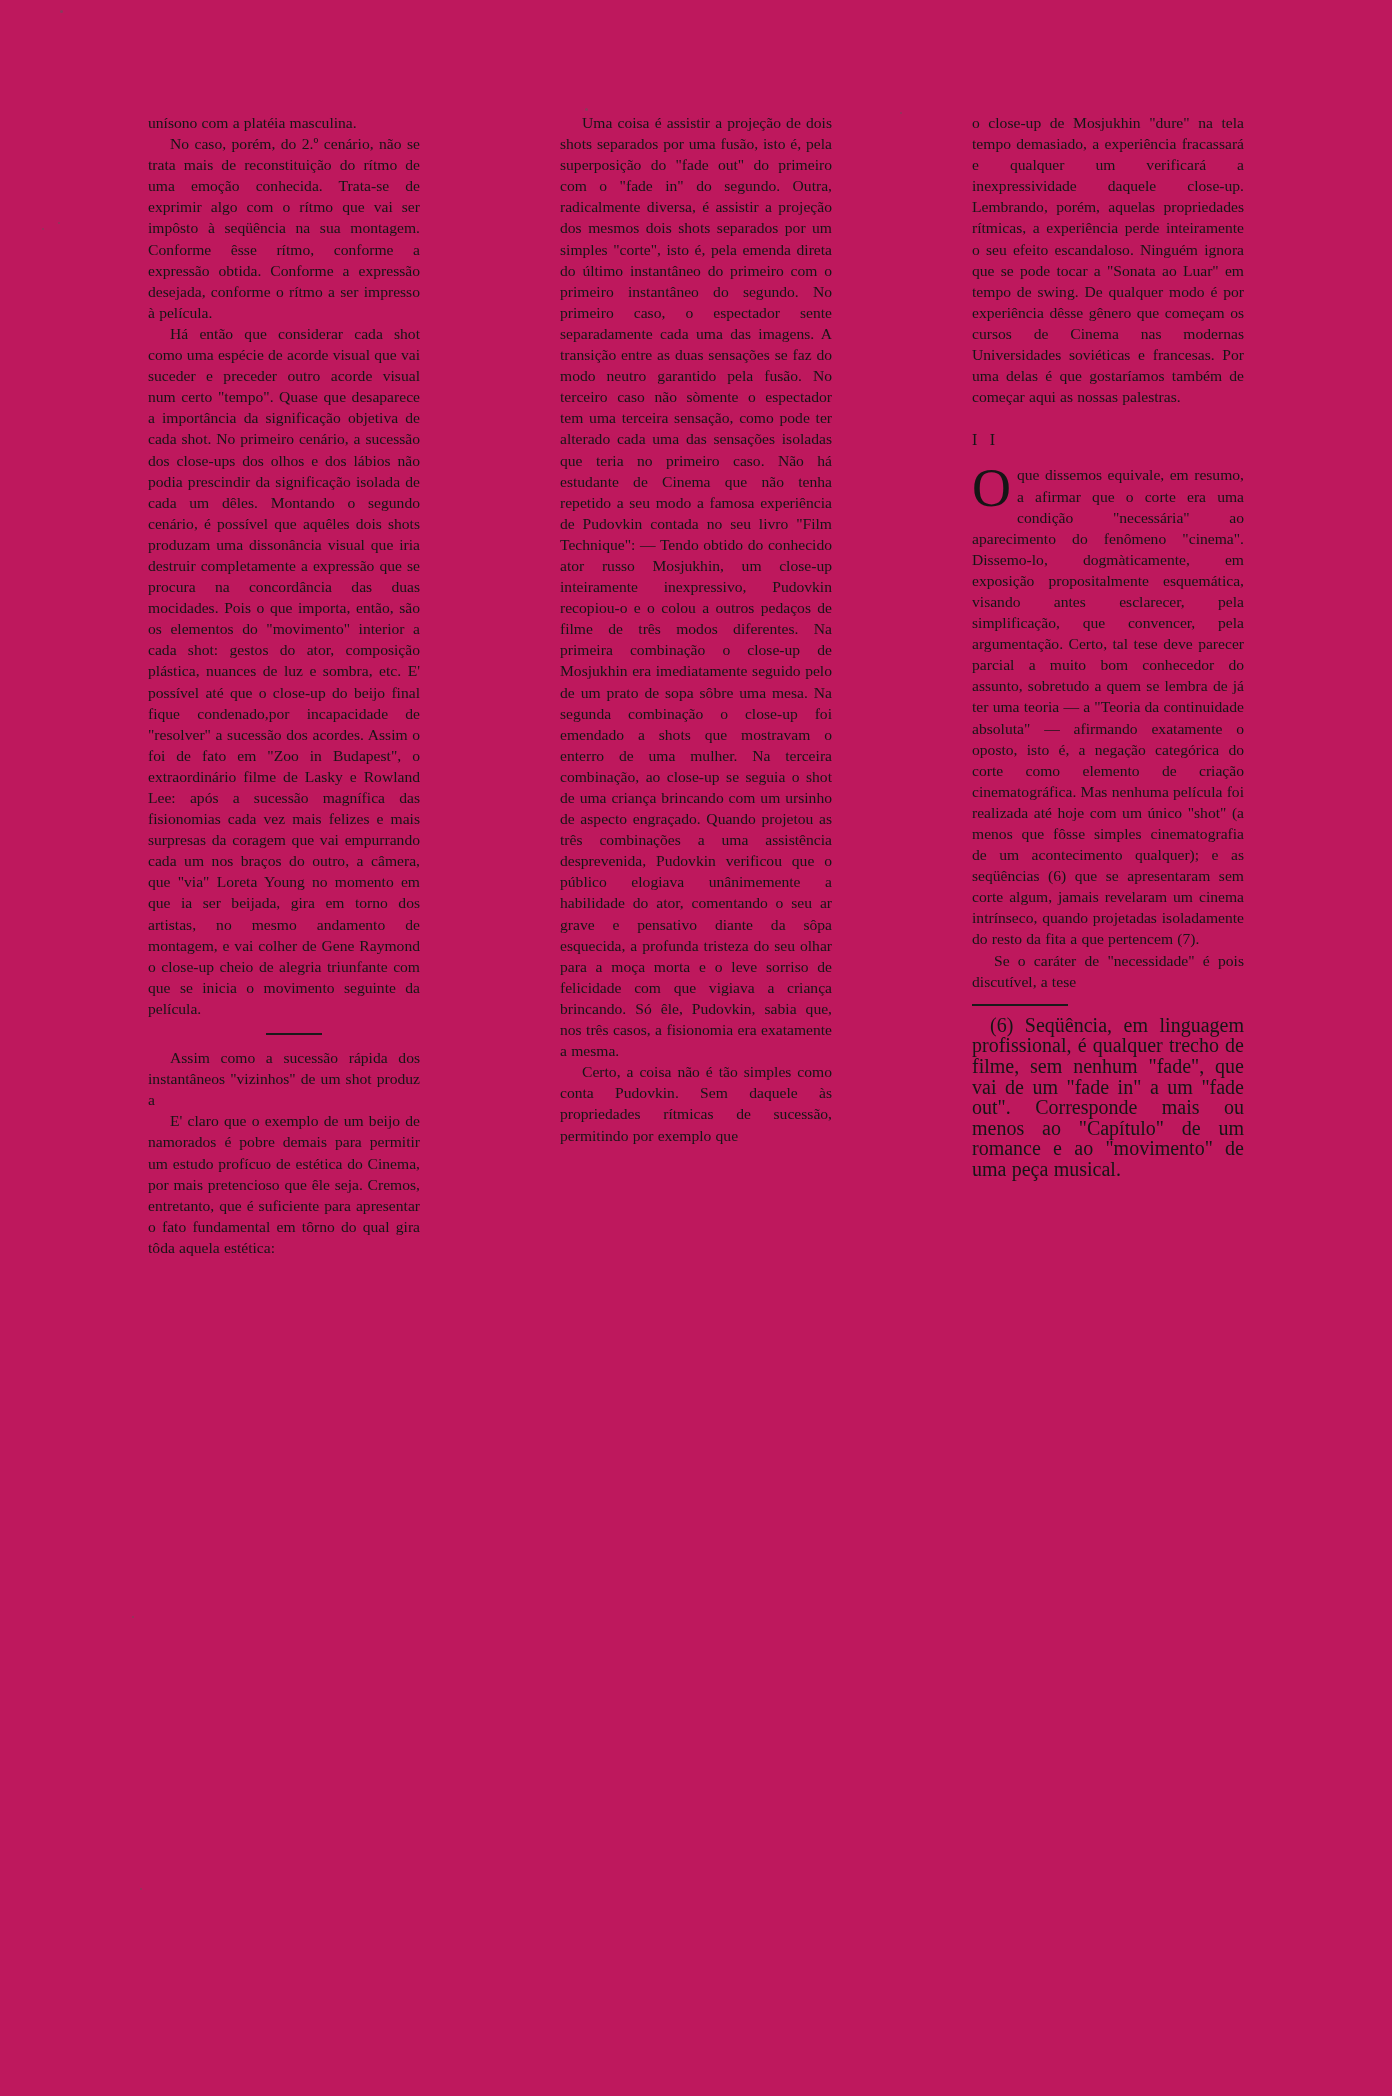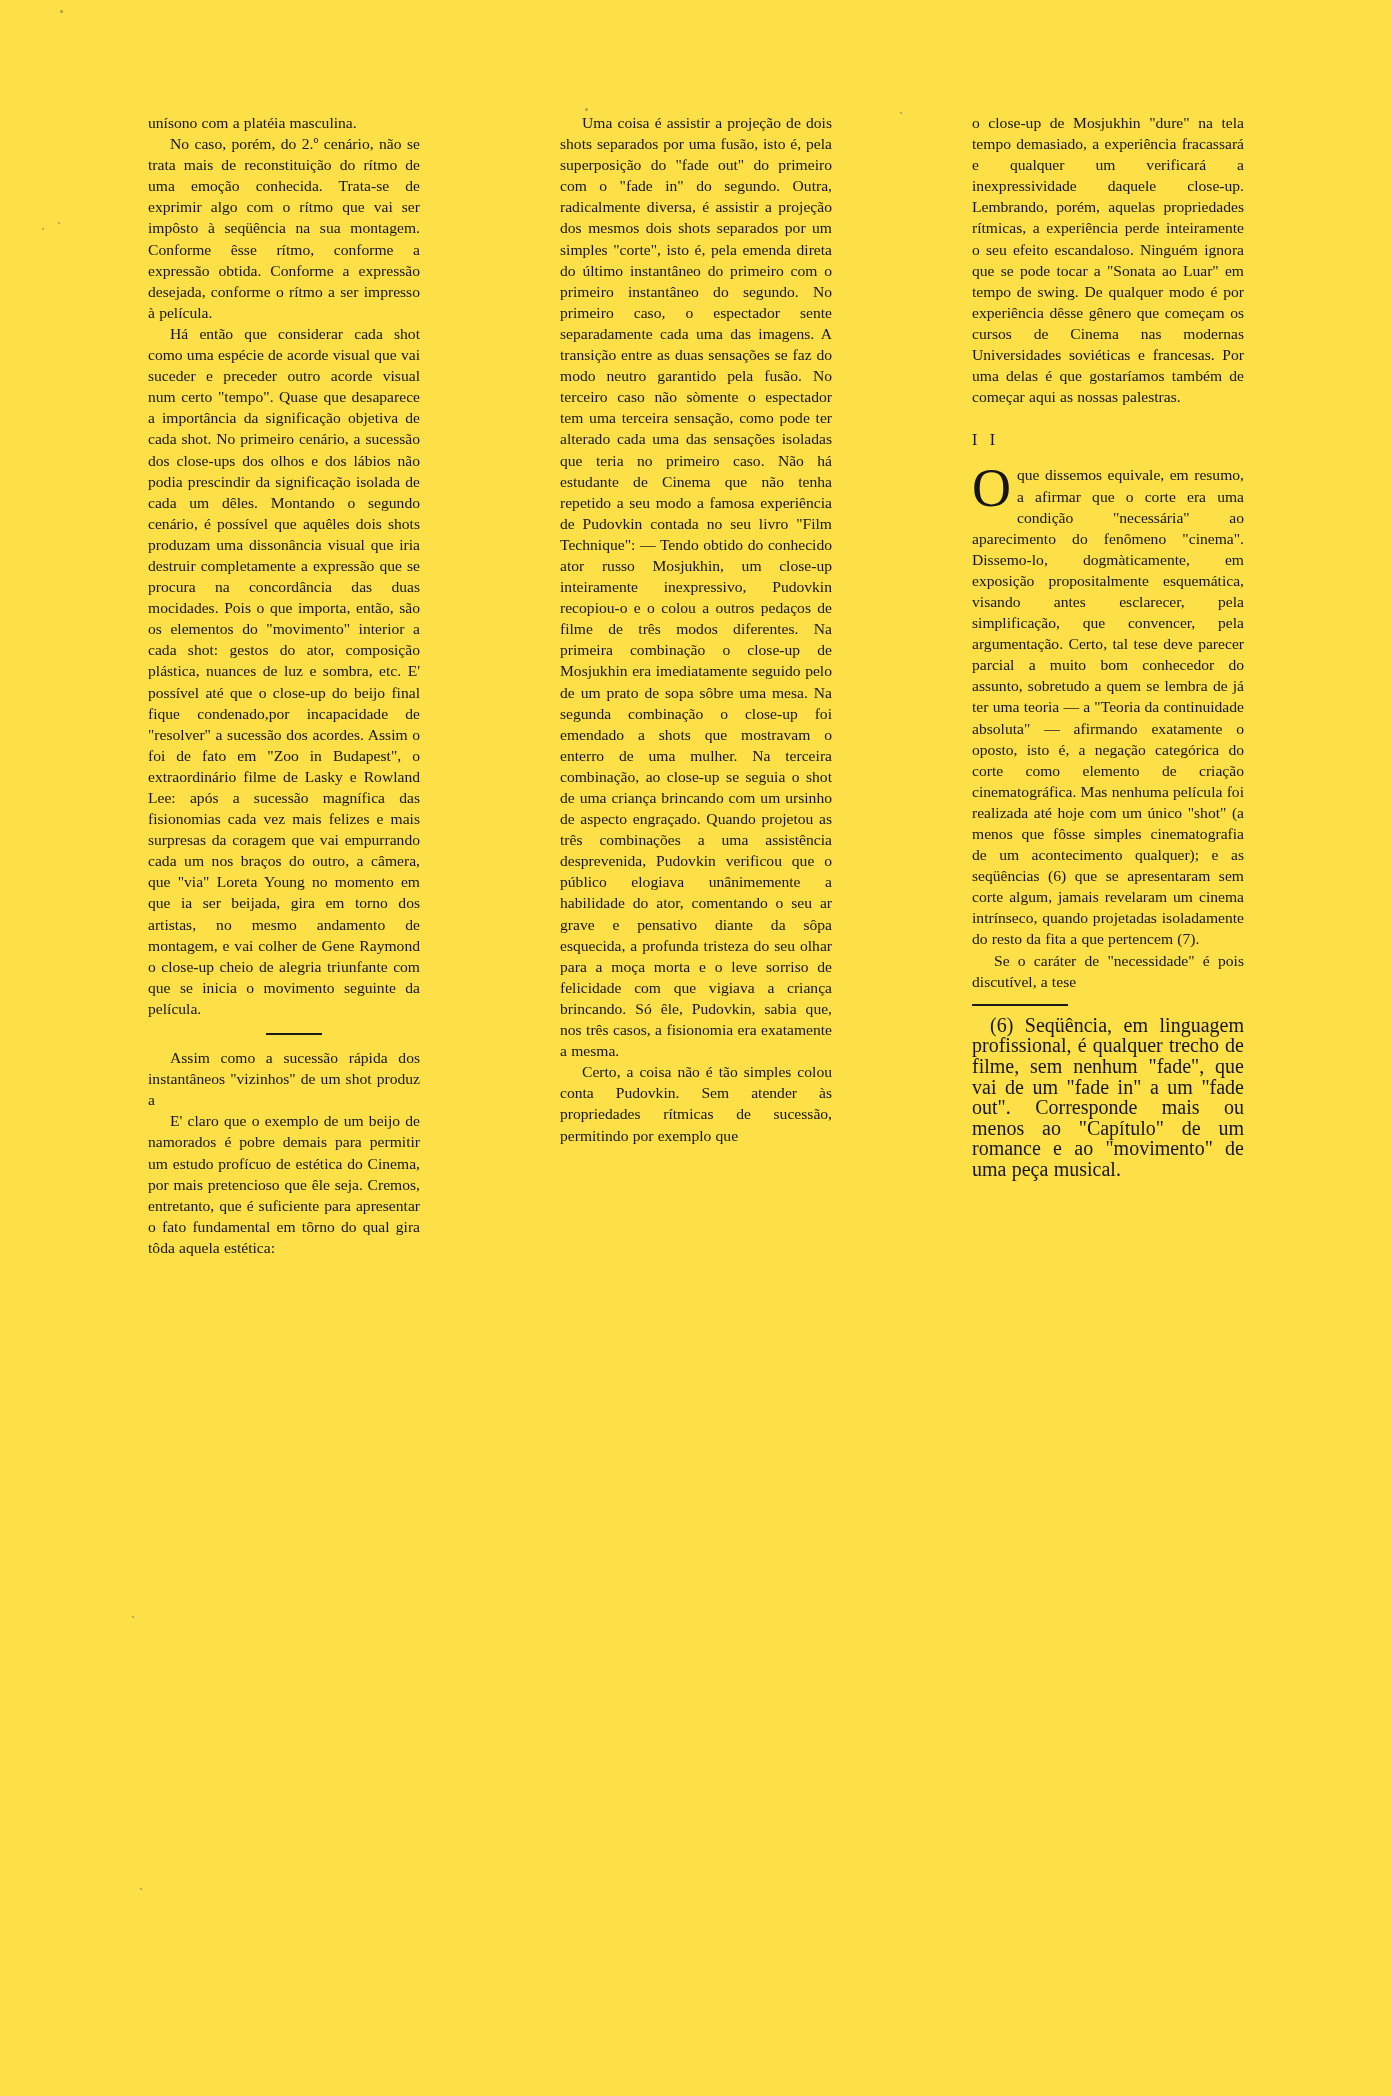--- a/index.html
+++ b/index.html
@@ -13,21 +13,21 @@
     position: relative;
     font-family: "Liberation Serif", "DejaVu Serif", serif;
     color: #151515;
     overflow: hidden;
   }
 
   
   #page {
     position: absolute;
     inset: 0;
-    background: #fde047;
+    background: #be185d;
     padding-left: 45px;
   }
 
   #columns {
     position: absolute;
     left: 148px;
     top: 112px;
     width: 1096px;
     height: 1940px;
     display: flex;
@@ -136,21 +136,21 @@
         <p class="para">Há então que considerar cada shot como uma espécie de acorde visual que vai suceder e preceder outro acorde visual num certo "tempo". Quase que desaparece a importância da significação objetiva de cada shot. No primeiro cenário, a sucessão dos close-ups dos olhos e dos lábios não podia prescindir da significação isolada de cada um dêles. Montando o segundo cenário, é possível que aquêles dois shots produzam uma dissonância visual que iria destruir completamente a expressão que se procura na concordância das duas mocidades. Pois o que importa, então, são os elementos do "movimento" interior a cada shot: gestos do ator, composição plástica, nuances de luz e sombra, etc. E' possível até que o close-up do beijo final fique condenado,por incapacidade de "resolver" a sucessão dos acordes. Assim o foi de fato em "Zoo in Budapest", o extraordinário filme de Lasky e Rowland Lee: após a sucessão magnífica das fisionomias cada vez mais felizes e mais surpresas da coragem que vai empurrando cada um nos braços do outro, a câmera, que "via" Loreta Young no momento em que ia ser beijada, gira em torno dos artistas, no mesmo andamento de montagem, e vai colher de Gene Raymond o close-up cheio de alegria triunfante com que se inicia o movimento seguinte da película.</p>
         <div class="para-rule"></div>
         <p class="para">Assim como a sucessão rápida dos instantâneos "vizinhos" de um shot produz a</p>
         <p class="para">E' claro que o exemplo de um beijo de namorados é pobre demais para permitir um estudo profícuo de estética do Cinema, por mais pretencioso que êle seja. Cremos, entretanto, que é suficiente para apresentar o fato fundamental em tôrno do qual gira tôda aquela estética:</p>
       </div>
     </div>
 
     <div class="column">
       <div class="col-body">
         <p class="para">Uma coisa é assistir a projeção de dois shots separados por uma fusão, isto é, pela superposição do "fade out" do primeiro com o "fade in" do segundo. Outra, radicalmente diversa, é assistir a projeção dos mesmos dois shots separados por um simples "corte", isto é, pela emenda direta do último instantâneo do primeiro com o primeiro instantâneo do segundo. No primeiro caso, o espectador sente separadamente cada uma das imagens. A transição entre as duas sensações se faz do modo neutro garantido pela fusão. No terceiro caso não sòmente o espectador tem uma terceira sensação, como pode ter alterado cada uma das sensações isoladas que teria no primeiro caso. Não há estudante de Cinema que não tenha repetido a seu modo a famosa experiência de Pudovkin contada no seu livro "Film Technique": — Tendo obtido do conhecido ator russo Mosjukhin, um close-up inteiramente inexpressivo, Pudovkin recopiou-o e o colou a outros pedaços de filme de três modos diferentes. Na primeira combinação o close-up de Mosjukhin era imediatamente seguido pelo de um prato de sopa sôbre uma mesa. Na segunda combinação o close-up foi emendado a shots que mostravam o enterro de uma mulher. Na terceira combinação, ao close-up se seguia o shot de uma criança brincando com um ursinho de aspecto engraçado. Quando projetou as três combinações a uma assistência desprevenida, Pudovkin verificou que o público elogiava unânimemente a habilidade do ator, comentando o seu ar grave e pensativo diante da sôpa esquecida, a profunda tristeza do seu olhar para a moça morta e o leve sorriso de felicidade com que vigiava a criança brincando. Só êle, Pudovkin, sabia que, nos três casos, a fisionomia era exatamente a mesma.</p>
-        <p class="para">Certo, a coisa não é tão simples colou conta Pudovkin. Sem atender às propriedades rítmicas de sucessão, permitindo por exemplo que</p>
+        <p class="para">Certo, a coisa não é tão simples como conta Pudovkin. Sem daquele às propriedades rítmicas de sucessão, permitindo por exemplo que</p>
       </div>
     </div>
 
     <div class="column">
       <div class="col-body">
         <p class="para noindent">o close-up de Mosjukhin "dure" na tela tempo demasiado, a experiência fracassará e qualquer um verificará a inexpressividade daquele close-up. Lembrando, porém, aquelas propriedades rítmicas, a experiência perde inteiramente o seu efeito escandaloso. Ninguém ignora que se pode tocar a "Sonata ao Luar" em tempo de swing. De qualquer modo é por experiência dêsse gênero que começam os cursos de Cinema nas modernas Universidades soviéticas e francesas. Por uma delas é que gostaríamos também de começar aqui as nossas palestras.</p>
 
         <div class="section-heading">I I</div>
 
         <p class="dropcap-para"><span class="dropcap">O</span><span>que dissemos equivale, em resumo, a afirmar que o corte era uma condição "necessária" ao aparecimento do fenômeno "cinema". Dissemo-lo, dogmàticamente, em exposição propositalmente esquemática, visando antes esclarecer, pela simplificação, que convencer, pela argumentação. Certo, tal tese deve parecer parcial a muito bom conhecedor do assunto, sobretudo a quem se lembra de já ter uma teoria — a "Teoria da continuidade absoluta" — afirmando exatamente o oposto, isto é, a negação categórica do corte como elemento de criação cinematográfica. Mas nenhuma película foi realizada até hoje com um único "shot" (a menos que fôsse simples cinematografia de um acontecimento qualquer); e as seqüências (6) que se apresentaram sem corte algum, jamais revelaram um cinema intrínseco, quando projetadas isoladamente do resto da fita a que pertencem (7).</span></p>

